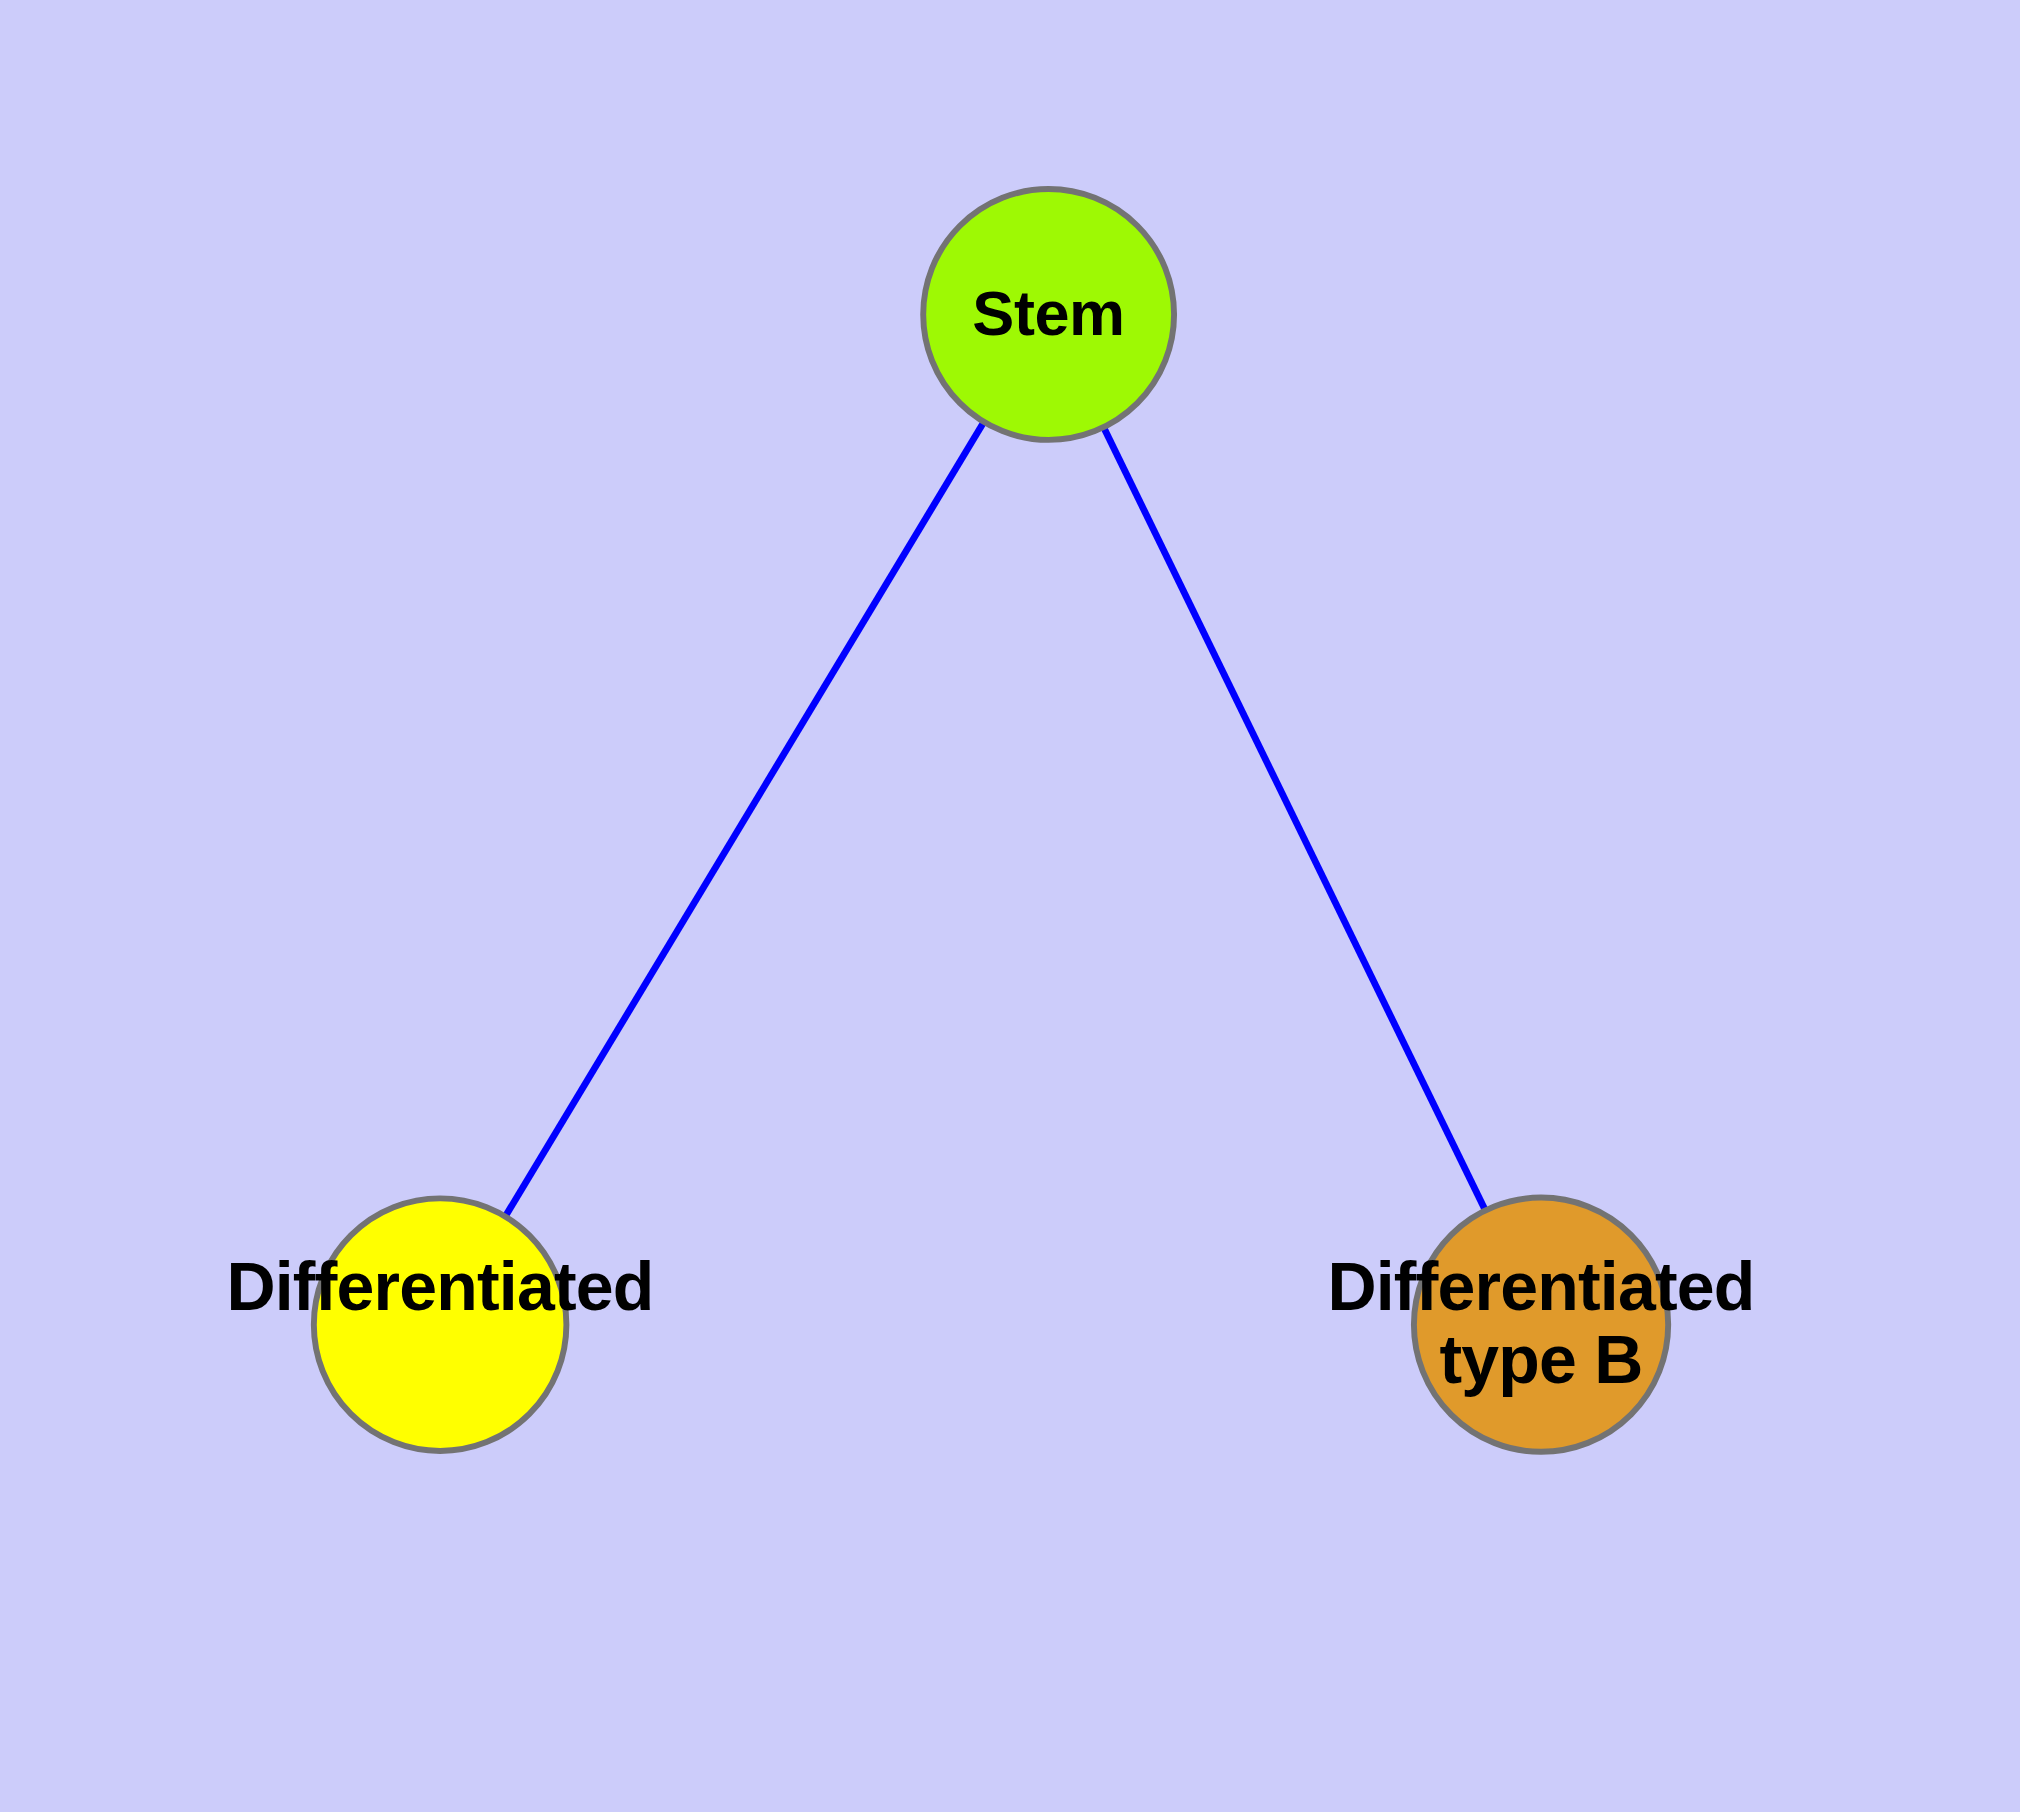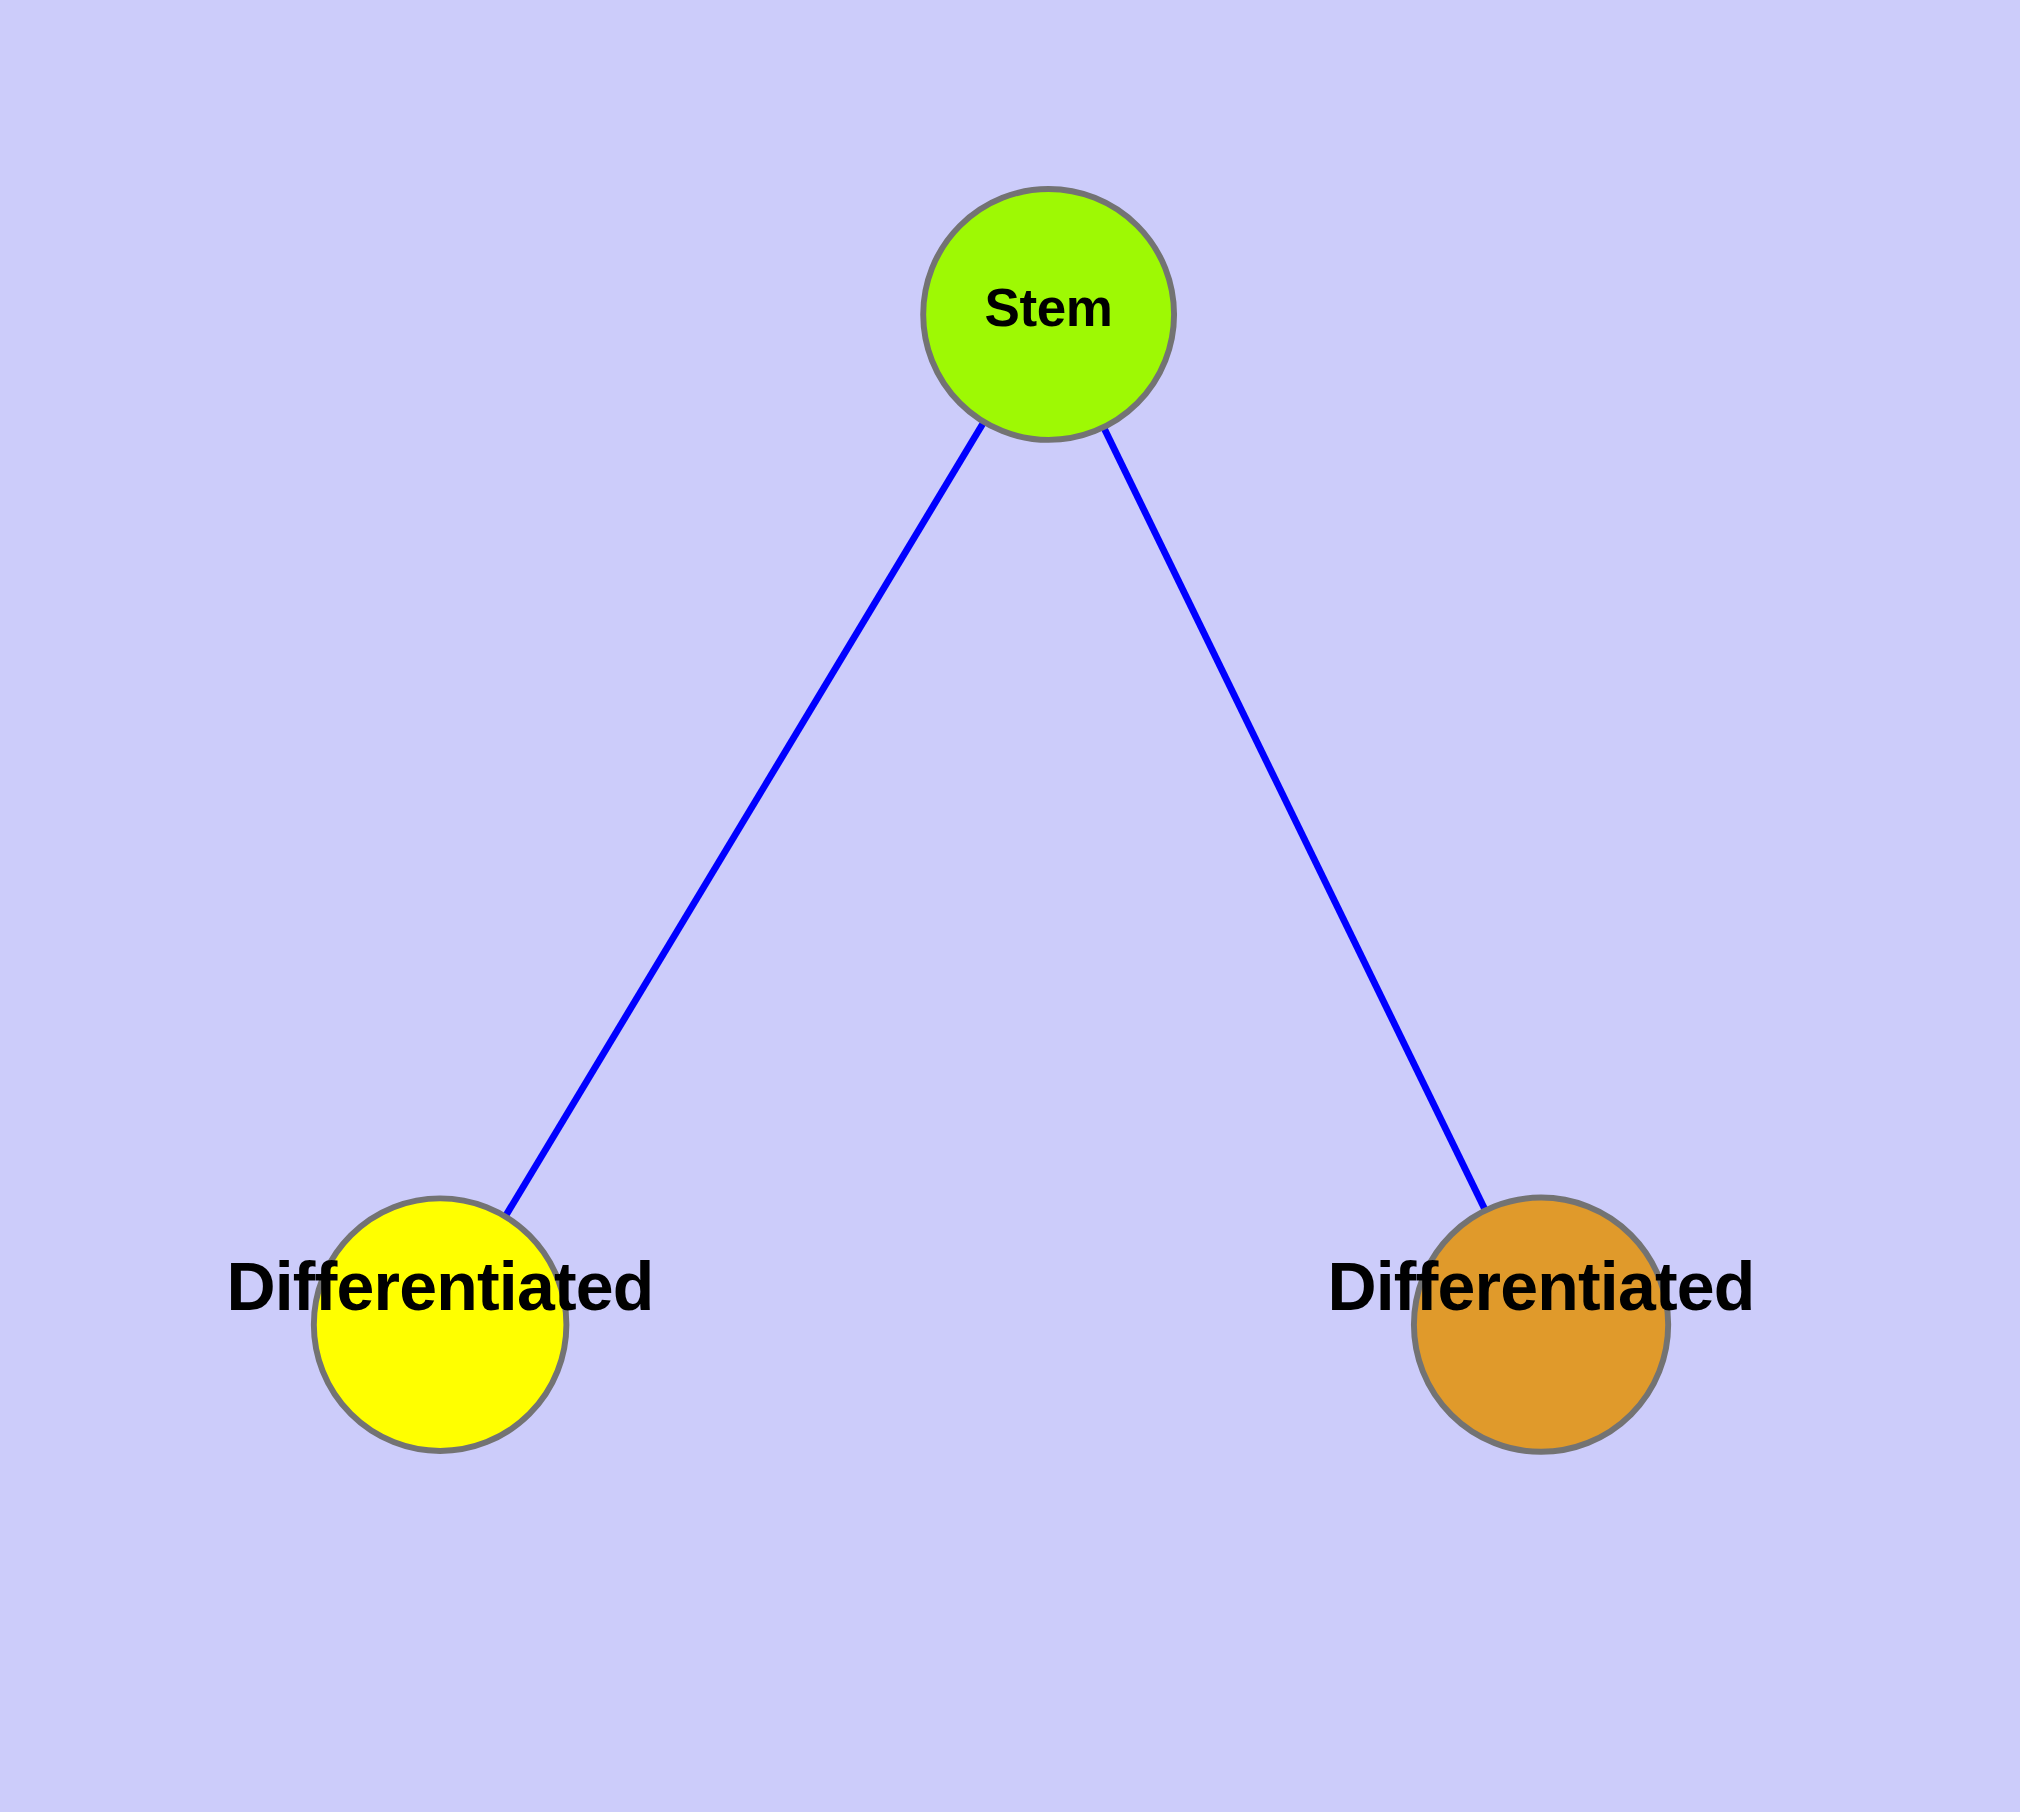--- a/index.html
+++ b/index.html
@@ -67,20 +67,20 @@
       <line class="edge-line" x1="1237" y1="371" x2="1818" y2="1563" stroke="#0000ff" stroke-width="8"></line>
     </g>
 
     <g>
       <circle class="node-circle" cx="1237" cy="371" r="148" fill="#9ef904" stroke="#737373" stroke-width="7"></circle>
       <circle class="node-circle" cx="519" cy="1563" r="149" fill="#ffff00" stroke="#737373" stroke-width="7"></circle>
       <circle class="node-circle" cx="1818" cy="1563" r="150" fill="#e09a2b" stroke="#737373" stroke-width="7"></circle>
     </g>
   </svg>
 
-  <div class="node-label label-stem" style="left: 794px; top: 279px; width: 509px; font-size: 53px; color: rgb(0, 0, 0);"><span>Stem</span></div>
+  <div class="node-label label-stem" style="left: 794px; top: 279px; width: 509px; font-size: 63px; color: rgb(0, 0, 0);"><span>Stem</span></div>
 
   <div class="node-label label-leaf" style="left: 101px; top: 1250px; width: 678px; font-size: 68px; color: rgb(0, 0, 0);"><span>Differentiated</span><br></div>
 
-  <div class="node-label label-leaf" style="left: 1202px; top: 1250px; width: 678px; font-size: 68px; color: rgb(0, 0, 0);"><span>Differentiated</span><br></div>
+  <div class="node-label label-leaf" style="left: 1202px; top: 1250px; width: 678px; font-size: 68px; color: rgb(0, 0, 0);"><span>Differentiated</span><br><span>type B</span></div>
 
 </div>
 
 
 </body></html>

